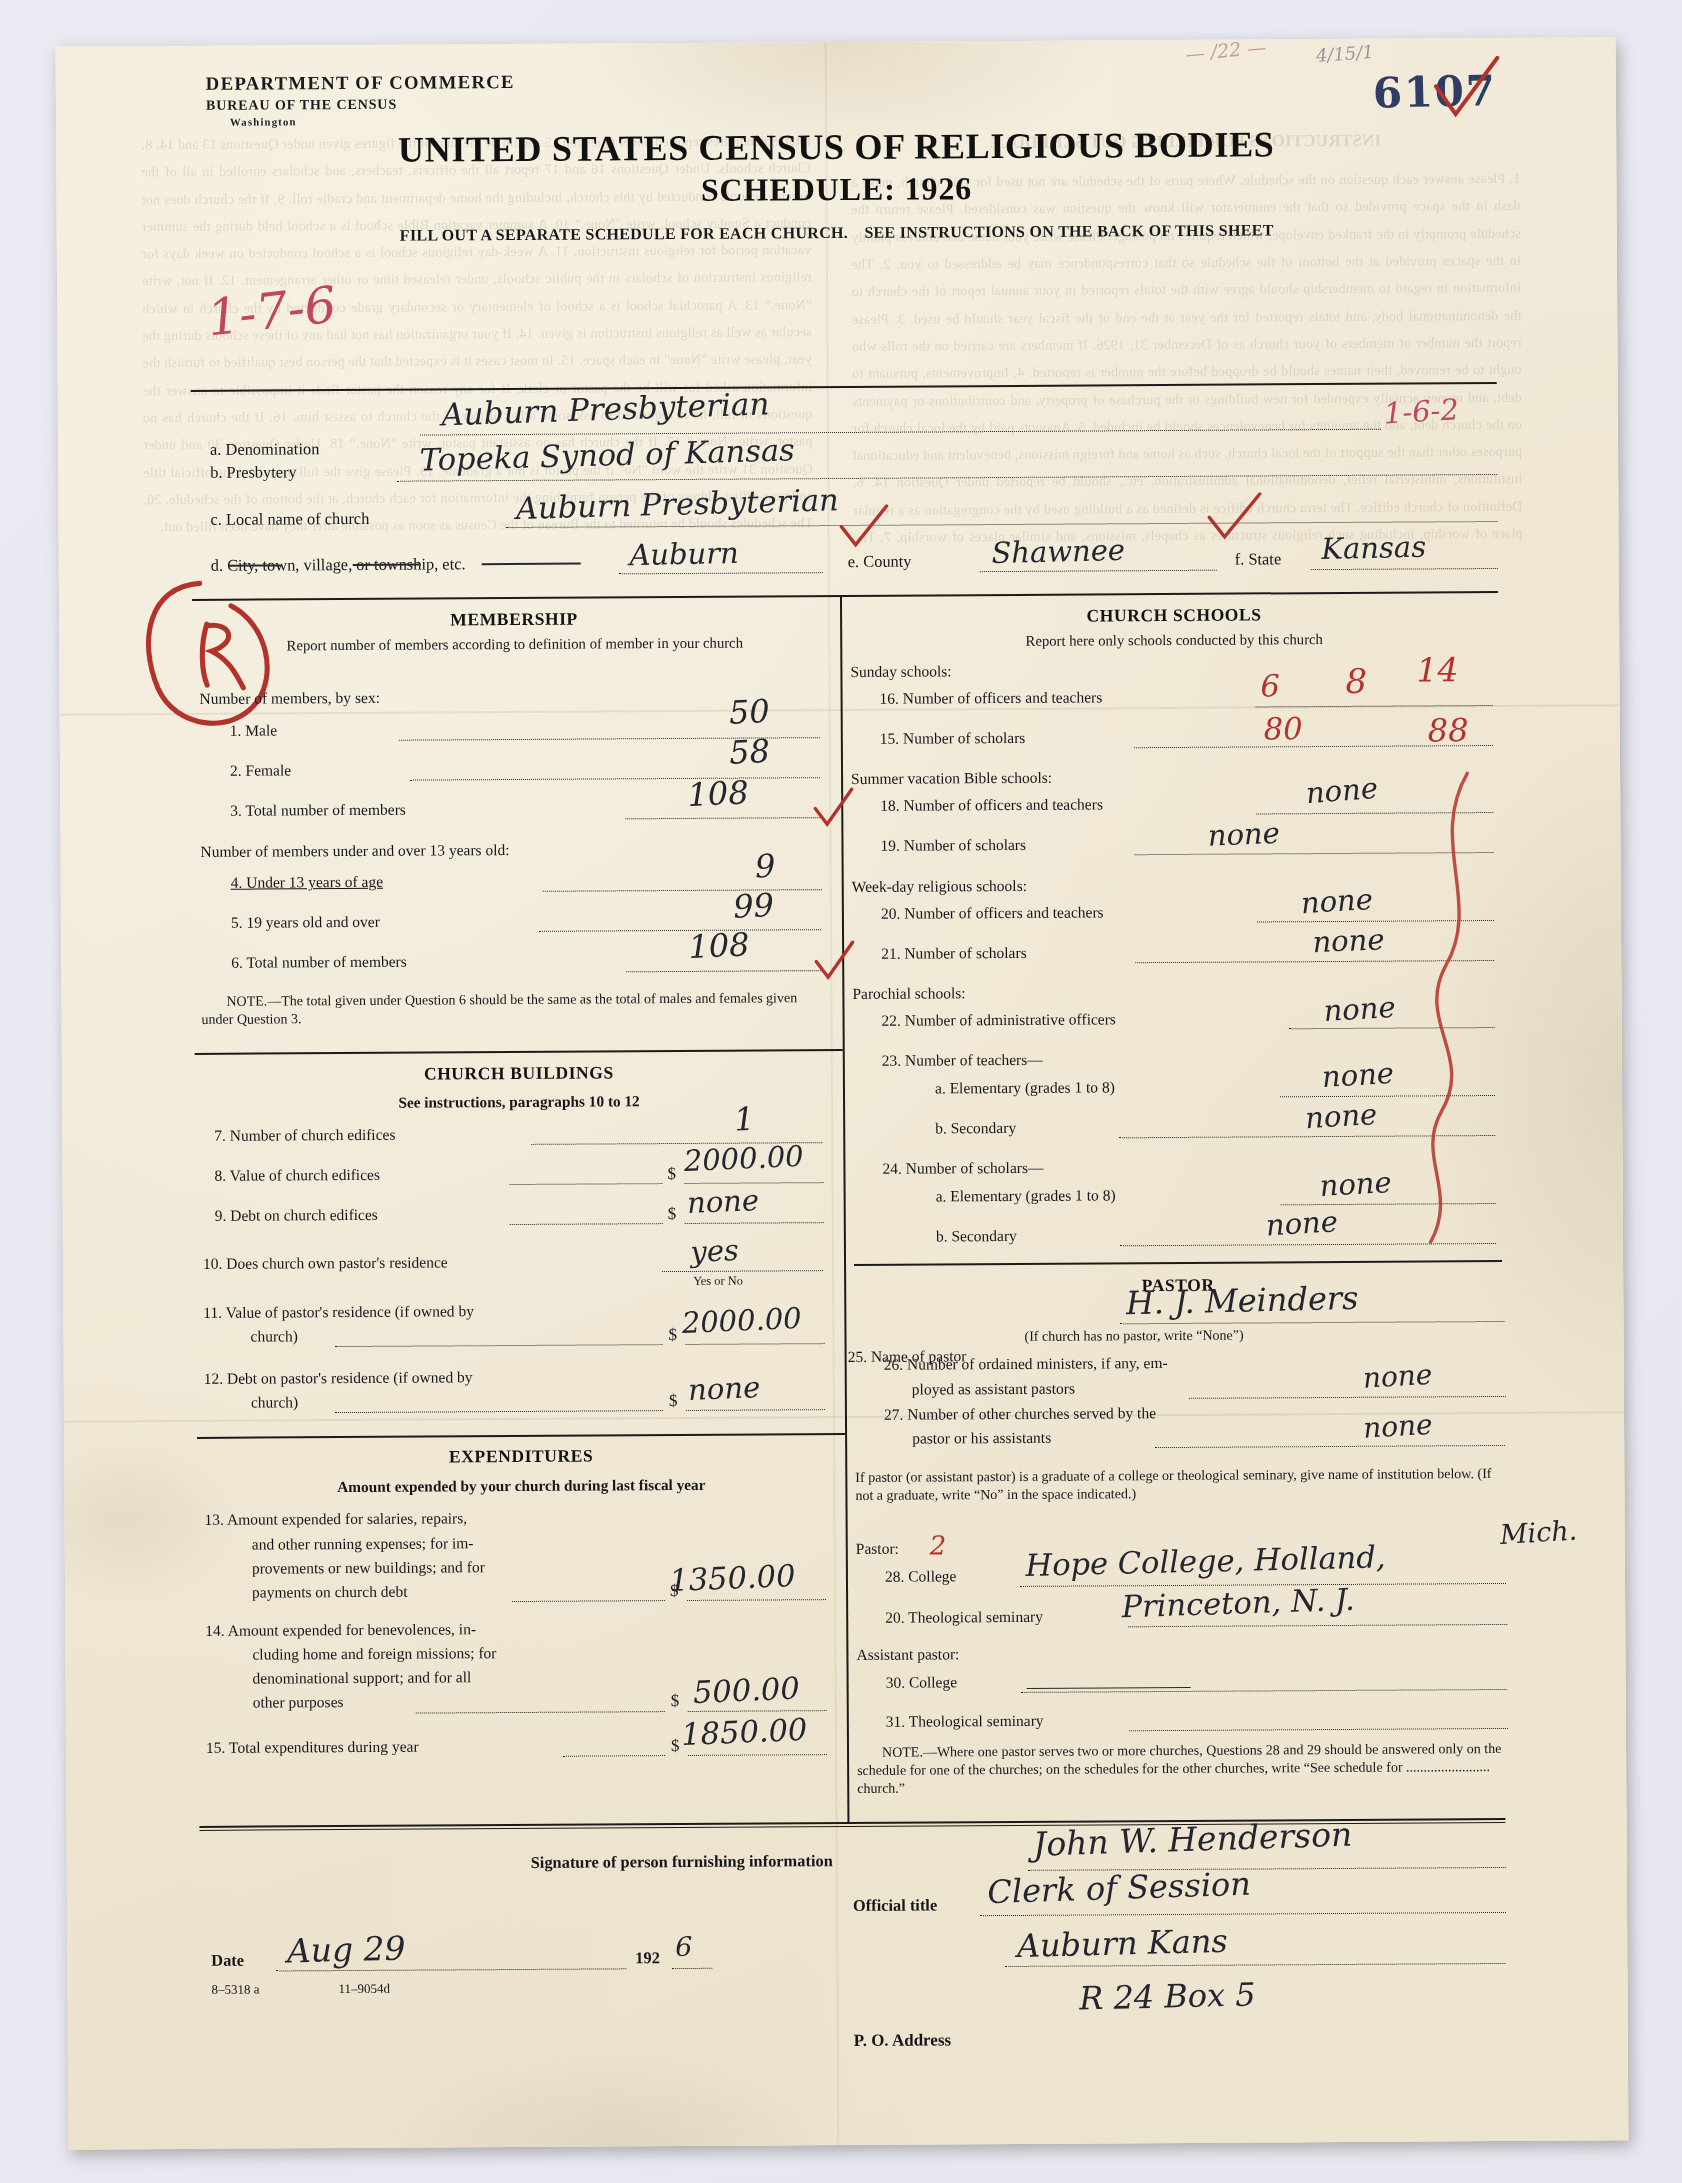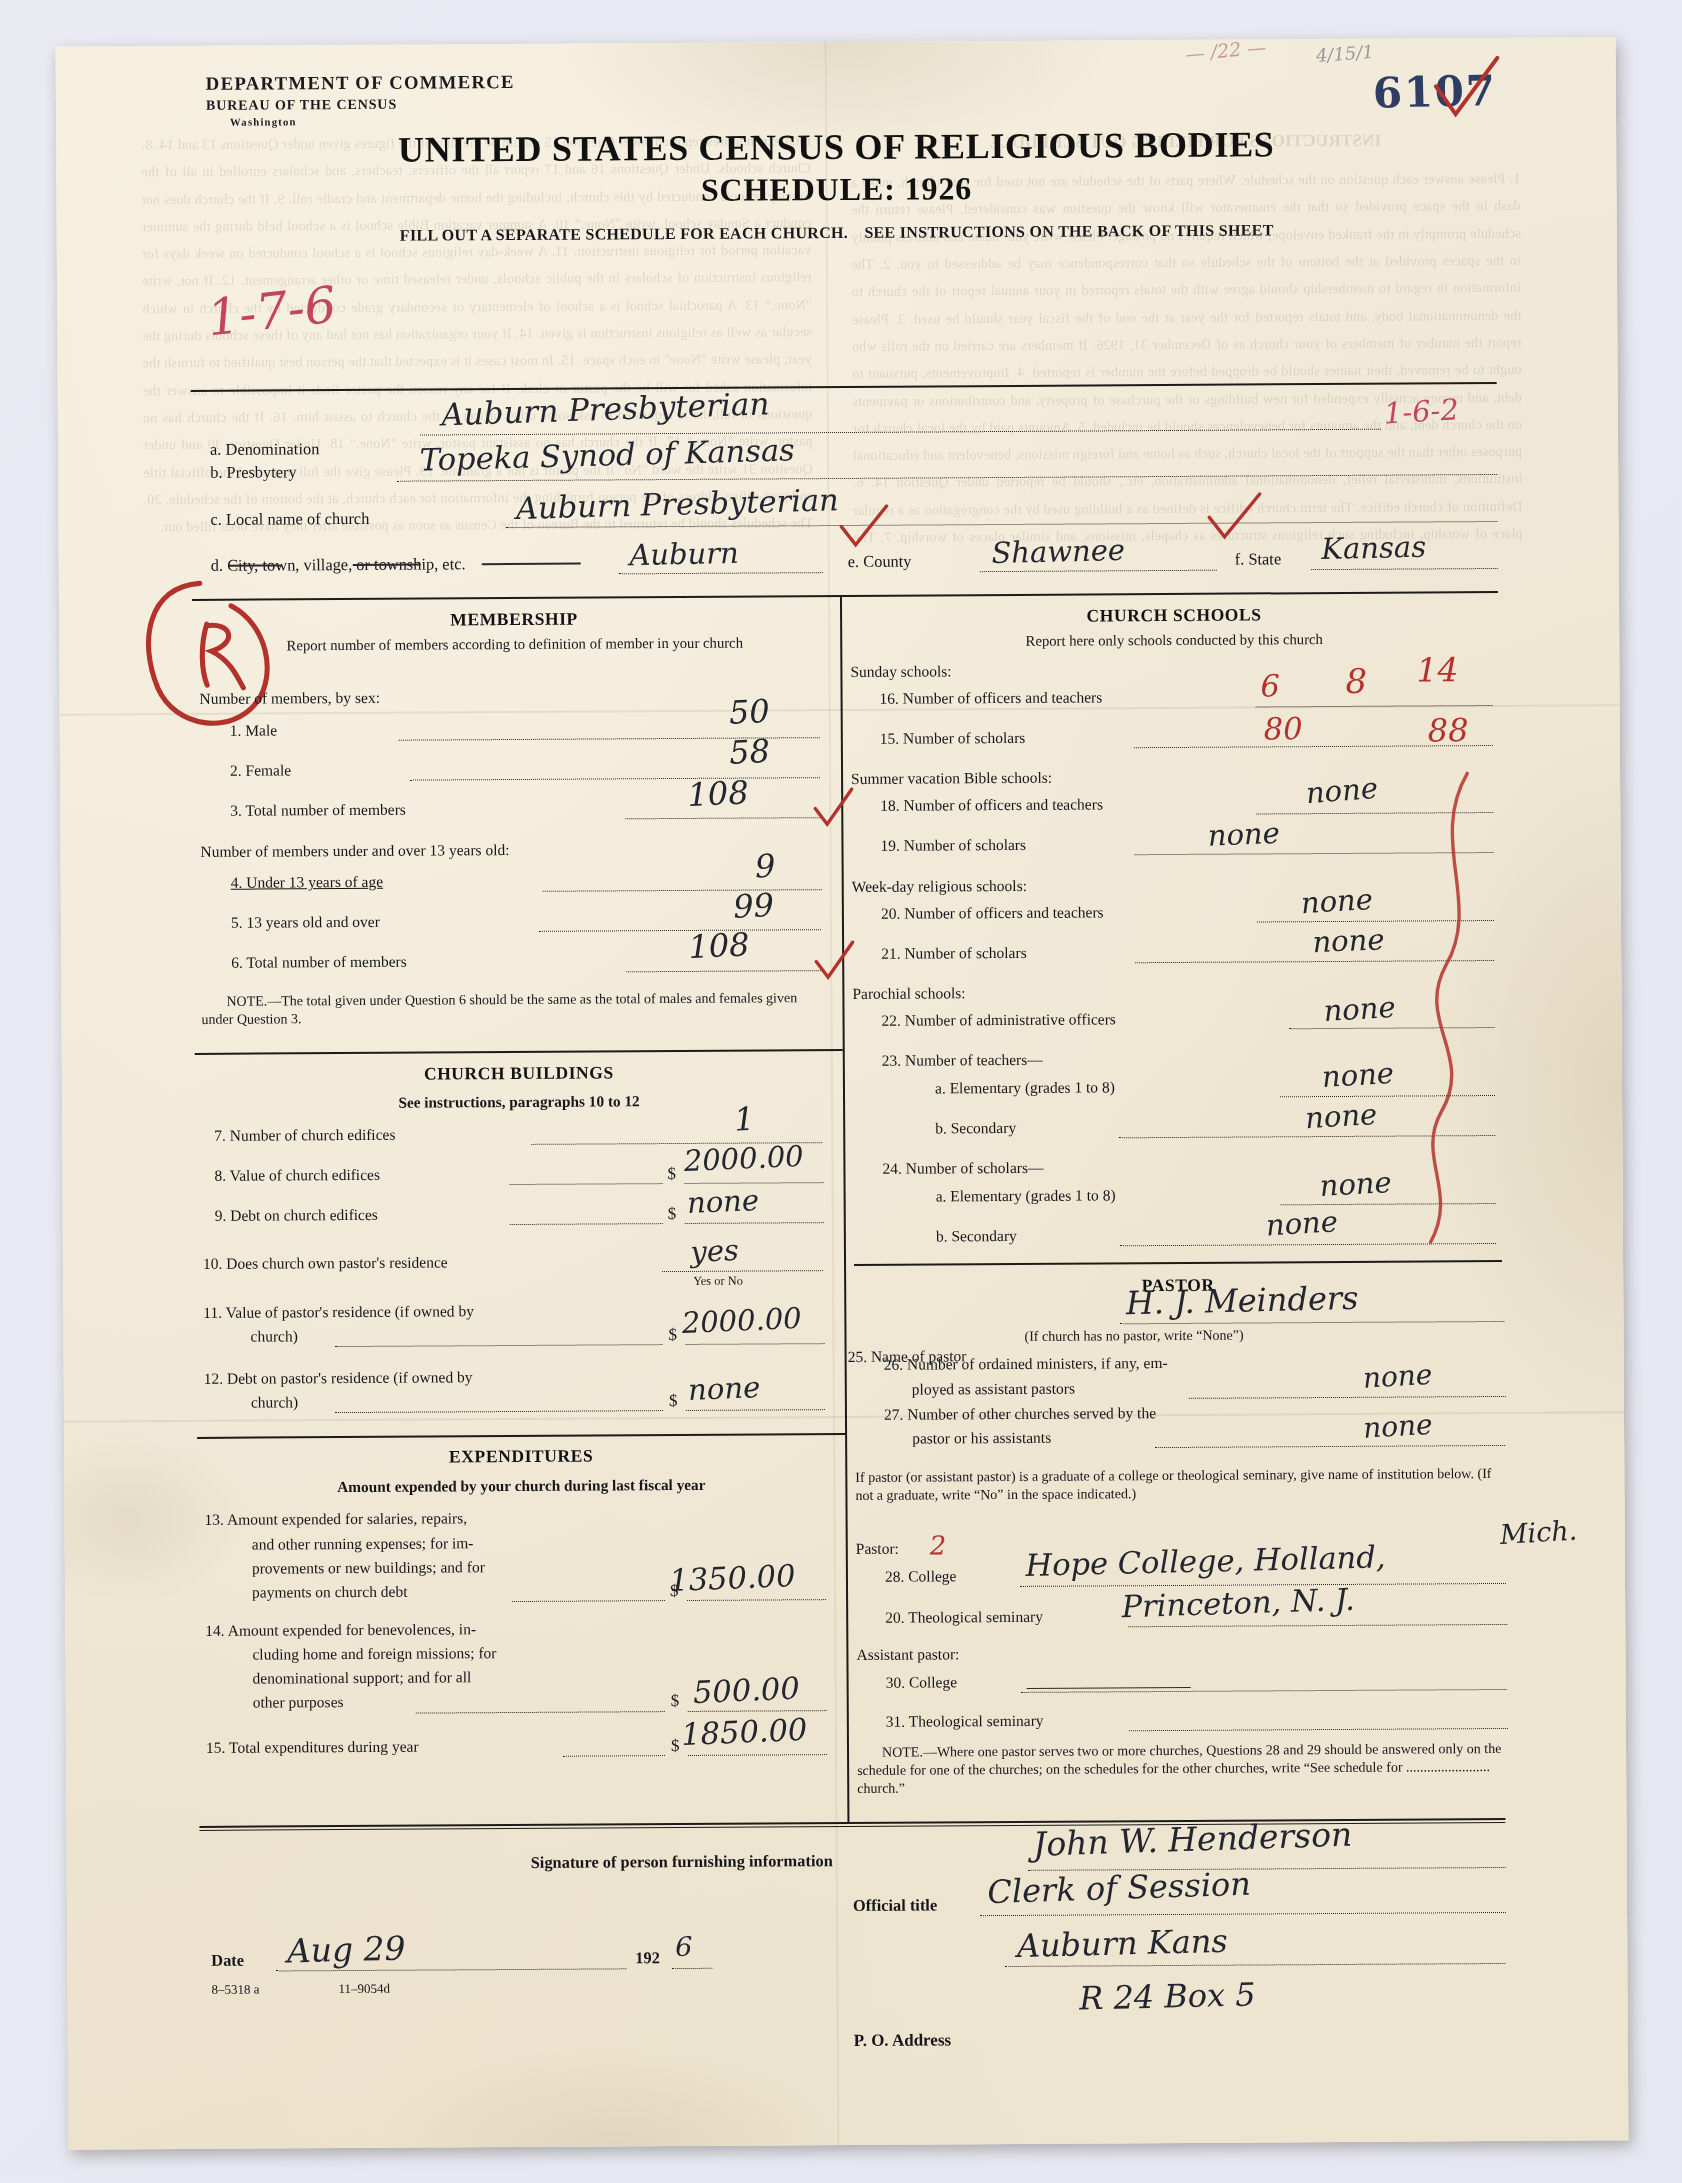--- a/index.html
+++ b/index.html
@@ -344,21 +344,21 @@
 
       <div class="qline" style="left:170px; top:828px;text-decoration:underline;">
         <span>4.</span>
         <span>Under 13 years of age</span>
       </div>
       <div class="dots" style="left:482px; top:846px; width:279px;"></div>
       <div class="hw" style="left:695px; top:805px; font-size:32px; transform:rotate(-2deg);">9</div>
 
       <div class="qline" style="left:170px; top:868px;">
         <span>5.</span>
-        <span>13 years old and over</span>
+        <span>19 years old and over</span>
       </div>
       <div class="dots" style="left:478px; top:886px; width:282px;"></div>
       <div class="hw" style="left:673px; top:845px; font-size:32px; transform:rotate(-2deg);">99</div>
 
       <div class="qline" style="left:170px; top:908px;">
         <span>6.</span>
         <span>Total number of members</span>
       </div>
       <div class="dots" style="left:565px; top:927px; width:195px;"></div>
       <div class="hw" style="left:628px; top:885px; font-size:32px; transform:rotate(-2deg);">108</div>

